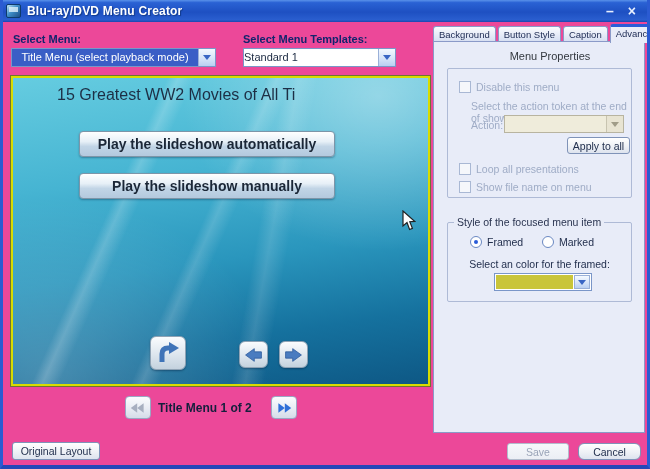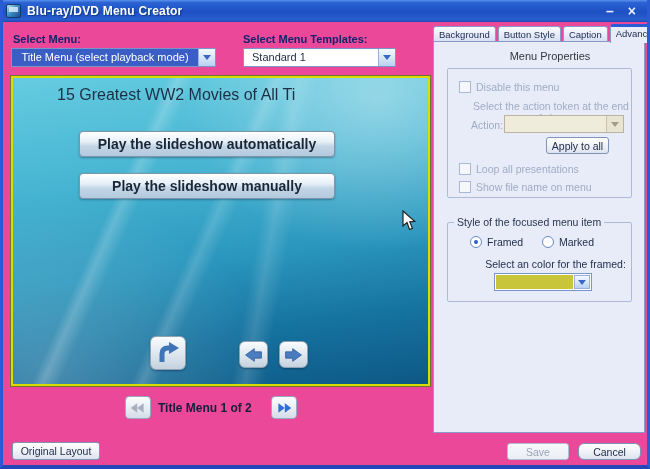--- a/index.html
+++ b/index.html
@@ -19,21 +19,21 @@
     background:linear-gradient(135deg,#bfe3f2 0%,#3f8fc9 45%,#1b4f86 100%);
     border:1px solid #0e3a6b; position:relative; }
   .titlebar .appicon::after{ content:""; position:absolute; left:2px; top:2px; width:9px; height:5px;
     background:#dff1fa; opacity:.8; }
   .titlebar .title{ font-size:12px; font-weight:bold; text-shadow:1px 1px 1px #123a8a; letter-spacing:.2px; }
   .titlebar .winbtns{ margin-left:auto; display:flex; gap:14px; padding-right:8px; }
   .titlebar .winbtn{ font-size:14px; font-weight:bold; color:#e8f0ff; line-height:14px; cursor:default; }
   
   .lbl { position:absolute; font-size:11px; font-weight:bold; color:#12246d; }
   .combo { position:absolute; height:19px; background:#fff; border:1px solid #7a96c8; display:flex; }
-  .combo .val { flex:1; font-size:11px; line-height:17px; padding:0 8px; color:#1c2a42;
+  .combo .val { flex:1; font-size:11px; line-height:17px; padding:0 0; color:#1c2a42;
     white-space:nowrap; overflow:hidden; }
   .combo .val.selblue { background:#3a5ec6; color:#fff; text-align:center; }
   .combo .arrowbtn { width:17px; border-left:1px solid #9ab0d8;
     background:linear-gradient(180deg,#f4f9ff 0%,#d4e2f8 60%,#b9cff2 100%);
     display:flex; align-items:center; justify-content:center; }
   .chev { width:0; height:0; border-left:4px solid transparent; border-right:4px solid transparent;
     border-top:5px solid #3a66c4; }
   .combo.disabled { background:#efecdb; border-color:#b8b4a0; }
   .combo.disabled .arrowbtn { background:#e8e4d2; border-left-color:#c8c4b0; }
   .combo.disabled .chev { border-top-color:#a09c88; }
@@ -77,21 +77,21 @@
     background:#e8ecf8; border:1px solid #8a9ac8; z-index:2; }
   .paneltitle { position:absolute; left:11px; top:8px; width:100%; text-align:center;
     font-size:11px; color:#33383f; }
   .groupbox { position:absolute; border:1px solid #aebad6; border-radius:2px; }
   .gb1 { left:13px; top:26px; width:185px; height:130px; }
   .gb2 { left:13px; top:180px; width:185px; height:80px; }
   .gb2 .legend { position:absolute; left:6px; top:-7px; background:#e8ecf8; padding:0 3px;
     font-size:10.5px; color:#2a3450; }
   .cbrow { position:absolute; display:flex; align-items:center; gap:5px; }
   .cbbox { width:12px; height:12px; border:1px solid #a9b8d4; background:#f5f7fb; }
-  .dimtext { font-size:10.5px; color:#9facc6;text-align:center; }
+  .dimtext { font-size:10.5px; color:#9facc6; }
   .darktext { font-size:10.5px; color:#23304e; }
   .xpbtn { border:1px solid #7f93b8; border-radius:3px; font-size:10.5px; color:#22304e;
     background:linear-gradient(180deg,#ffffff 0%,#eef1f6 55%,#dde3ee 100%);
     display:flex; align-items:center; justify-content:center; }
   .xpbtn.disabled { color:#9aa4b8; border-color:#b2bccc;
     background:linear-gradient(180deg,#f6f8fb 0%,#ebeef4 100%); }
   .radio { width:12px; height:12px; border-radius:50%; border:1px solid #6a88c2; background:#fff;
     position:relative; }
   .radio.sel::after { content:""; position:absolute; left:3px; top:3px; width:4px; height:4px;
     border-radius:50%; background:#2a5cd8; }
@@ -192,42 +192,42 @@
         <span class="dimtext">Disable this menu</span>
       </div>
       <span class="dimtext" style="position:absolute; left:23px; top:31px;">Select the action token at the end of show</span>
       <span class="dimtext" style="position:absolute; left:23px; top:50px;">Action:</span>
       <div class="combo disabled" style="left:56px; top:46px; width:120px; height:18px;">
         <span class="val"></span>
         <span class="arrowbtn">
             <span class="chev"></span>
           </span>
       </div>
-      <div class="xpbtn" style="position:absolute; left:98px; top:68px; width:63px; height:17px;text-align:center;">Apply to all</div>
+      <div class="xpbtn" style="position:absolute; left:119px; top:68px; width:63px; height:17px;text-align:center;">Apply to all</div>
       <div class="cbrow" style="left:11px; top:112px;">
         <span class="cbbox"></span>
         <span class="dimtext">Show file name on menu</span>
       </div>
       <div class="cbrow" style="left:11px; top:94px;">
         <span class="cbbox"></span>
         <span class="dimtext">Loop all presentations</span>
       </div>
     </div>
 
     <div class="groupbox gb2">
       <span class="legend">Style of the focused menu item</span>
       <div class="cbrow" style="left:22px; top:13px;justify-content:center;">
         <span class="radio sel"></span>
         <span class="darktext">Framed</span>
       </div>
       <div class="cbrow" style="left:94px; top:13px;">
         <span class="radio"></span>
         <span class="darktext">Marked</span>
       </div>
-      <span class="darktext" style="position:absolute; left:16px; top:35px; width:100%; text-align:center;">Select an color for the framed:</span>
+      <span class="darktext" style="position:absolute; left:0; top:35px; width:100%; text-align:center;">Select an color for the framed:</span>
       <div class="colorcombo">
         <span class="swatch"></span>
         <span class="arrowbtn">
             <span class="chev"></span>
           </span>
       </div>
     </div>
   </div>
 
   <div class="xpbtn" style="position:absolute; left:9px; top:442px; width:88px; height:18px;">Original Layout</div>

